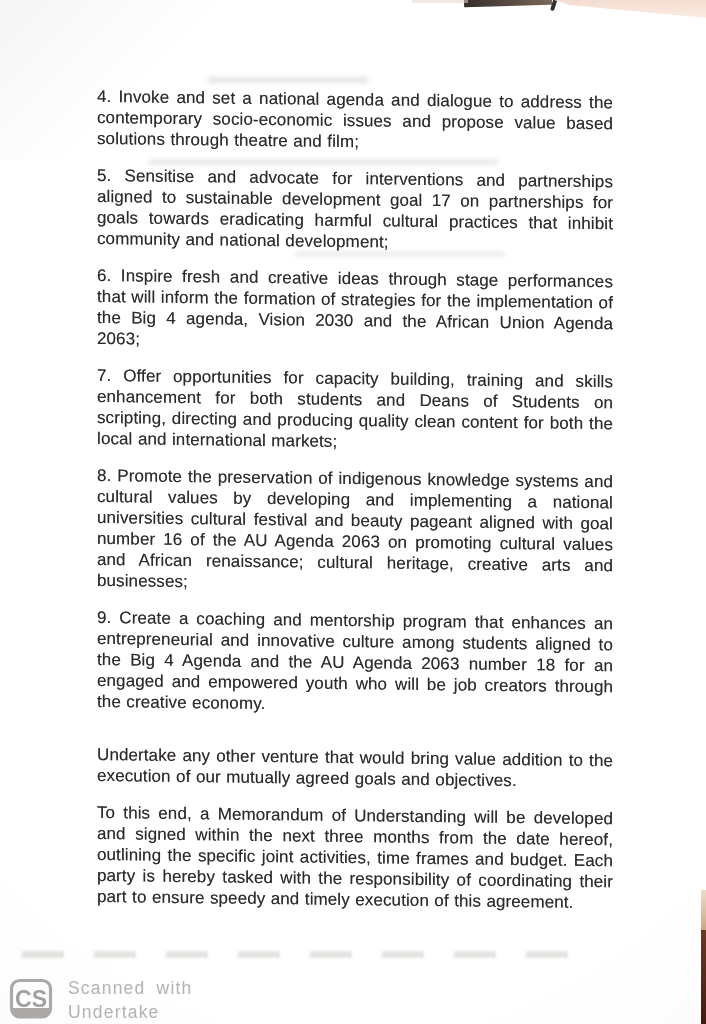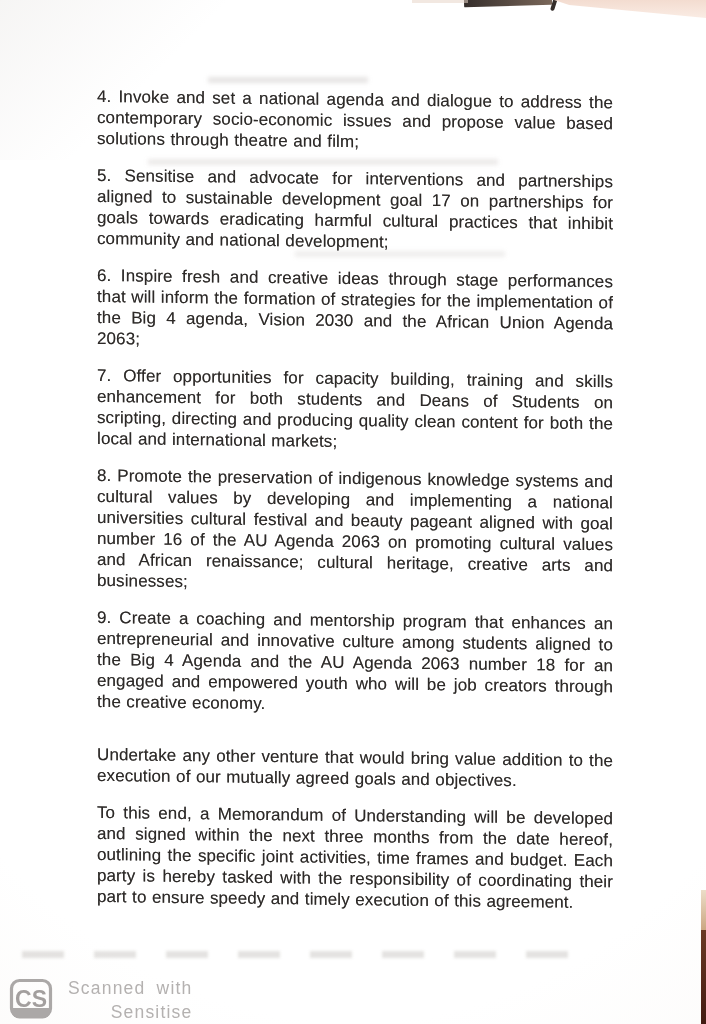--- a/index.html
+++ b/index.html
@@ -91,21 +91,20 @@
     display: flex; align-items: center;
   }
   .cs-logo { width: 46px; height: 45px; flex: 0 0 auto; }
   .footer-text {
     margin-left: 14px;
     color: var(--watermark-color, #b4b1b0);
     font-size: 17.5px;
     line-height: 24px;
     letter-spacing: 1.2px;
     word-spacing: 5px;
-    text-align: right;
   }
 </style>
 </head>
 <body>
 
 <div class="page">
 
   <div class="corner-shade"></div>
 
   <div class="top-dark-bar"></div>
@@ -133,17 +132,17 @@
   </div>
 
   <div class="footer">
     <svg class="cs-logo" viewBox="0 0 46 45" xmlns="http://www.w3.org/2000/svg">
       <rect x="3.5" y="2.5" width="39" height="36" rx="8" fill="none" stroke="#aba8a7" stroke-width="3.2"></rect>
       <path d="M3.5 30 h39 v2.5 a8 8 0 0 1 -8 8 h-23 a8 8 0 0 1 -8 -8 z" fill="#aba8a7"></path>
       <text x="23" y="29" text-anchor="middle" font-family="Liberation Sans, DejaVu Sans, sans-serif" font-size="23" font-weight="bold" fill="#a39f9e">CS</text>
     </svg>
     <div class="footer-text">
       <div>Scanned with</div>
-      <div>Sensitise</div>
+      <div>Undertake</div>
     </div>
   </div>
 
 </div>
 
 </body></html>

